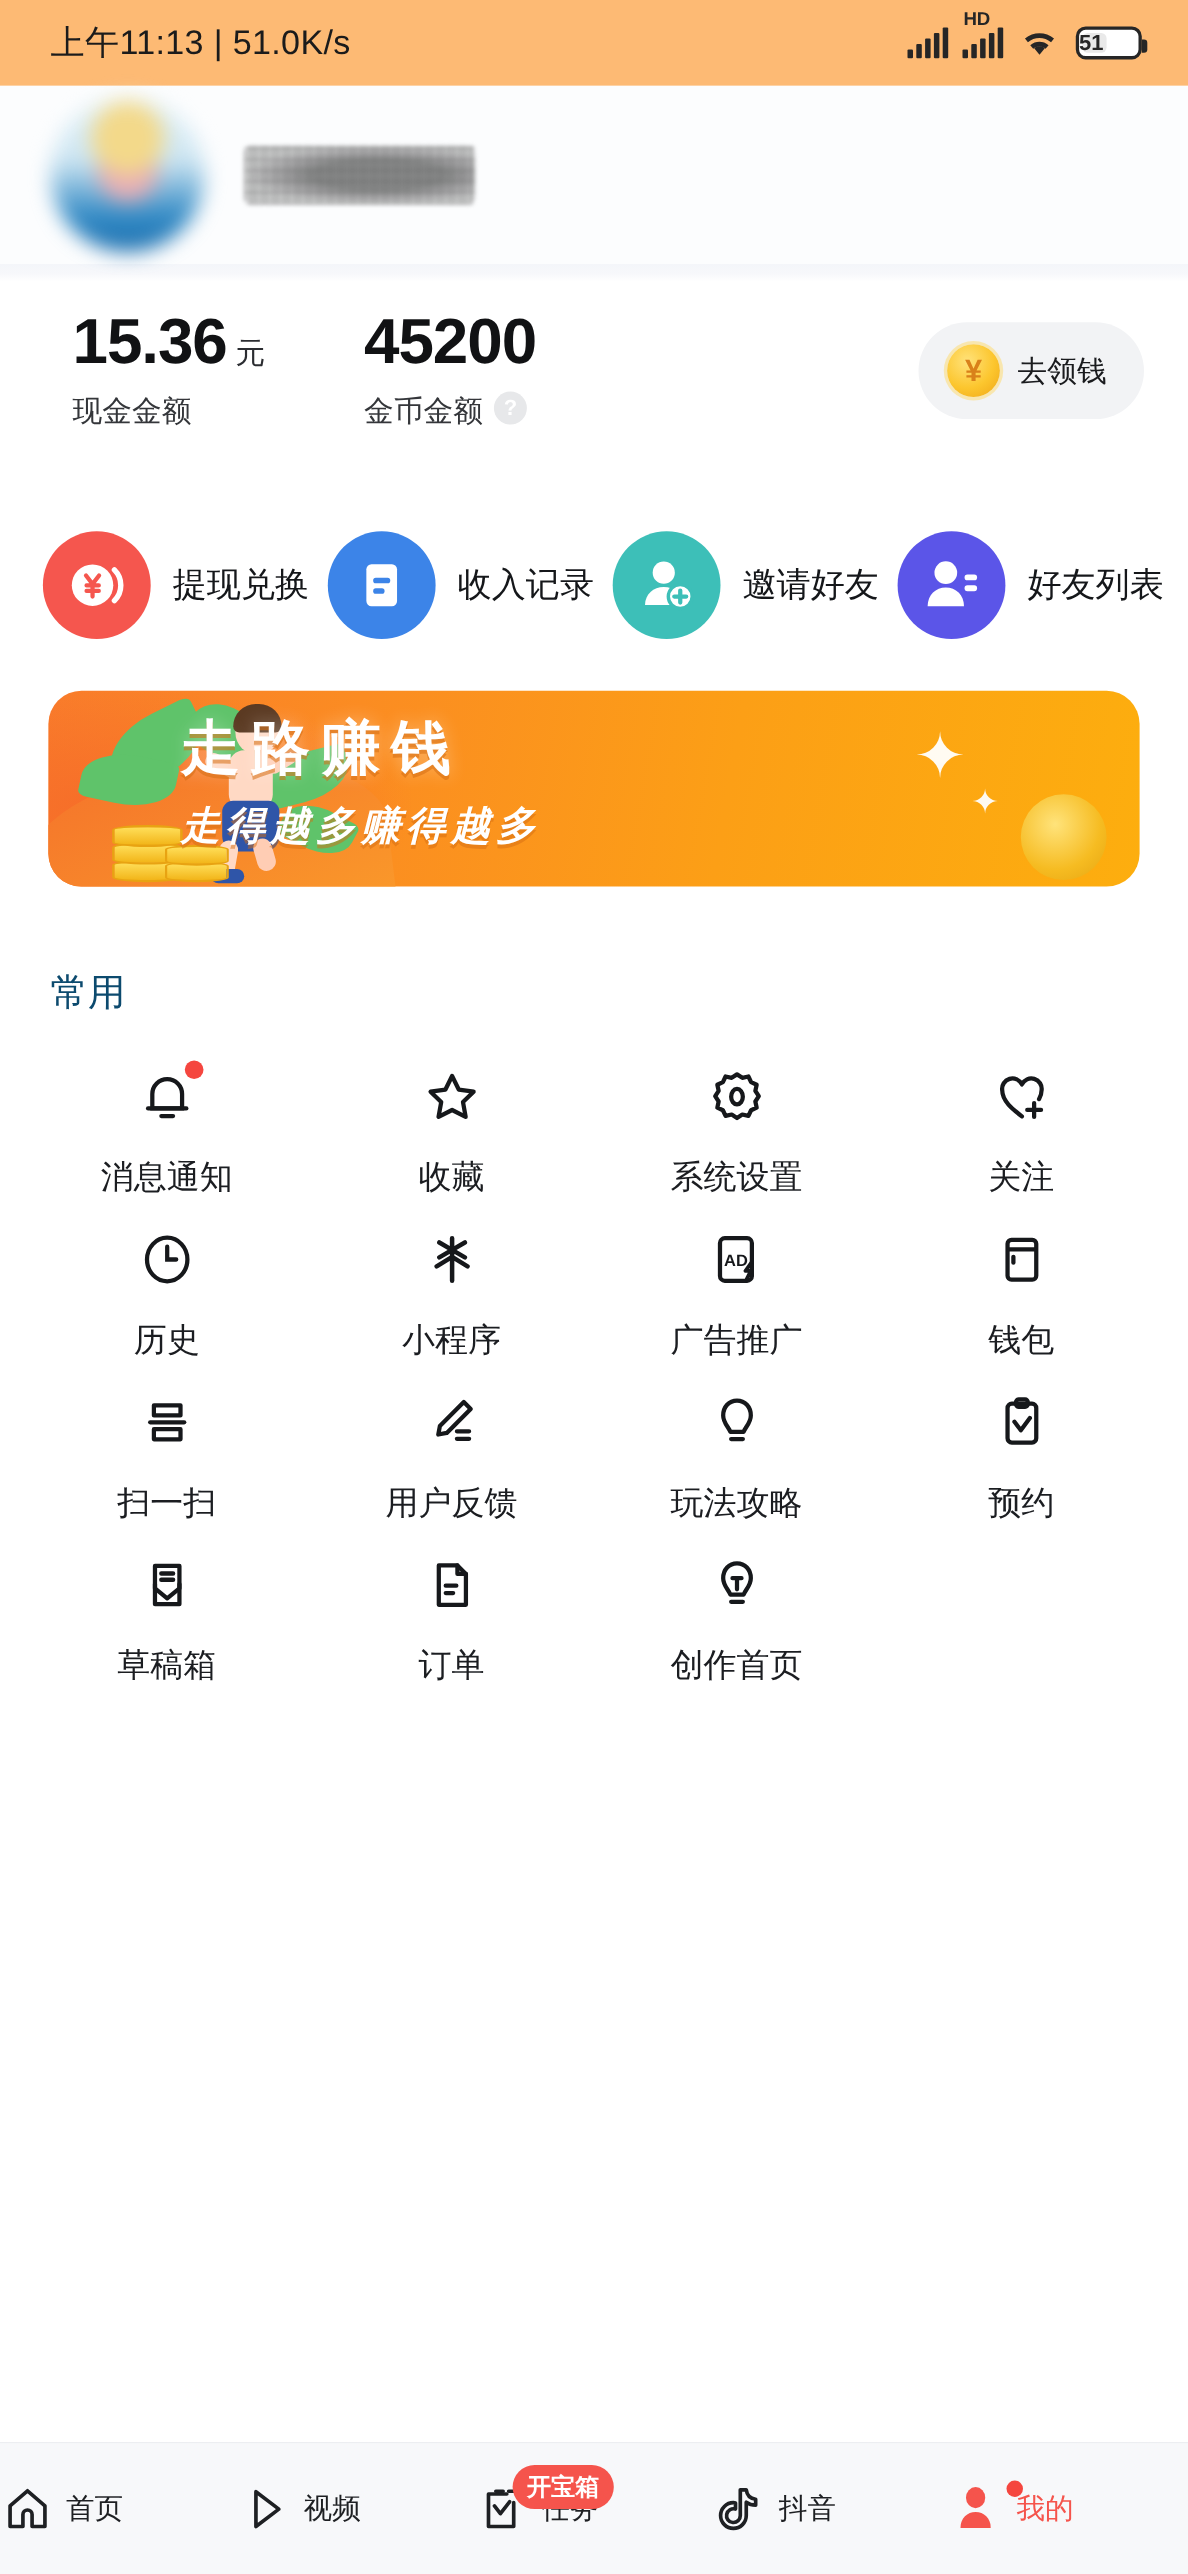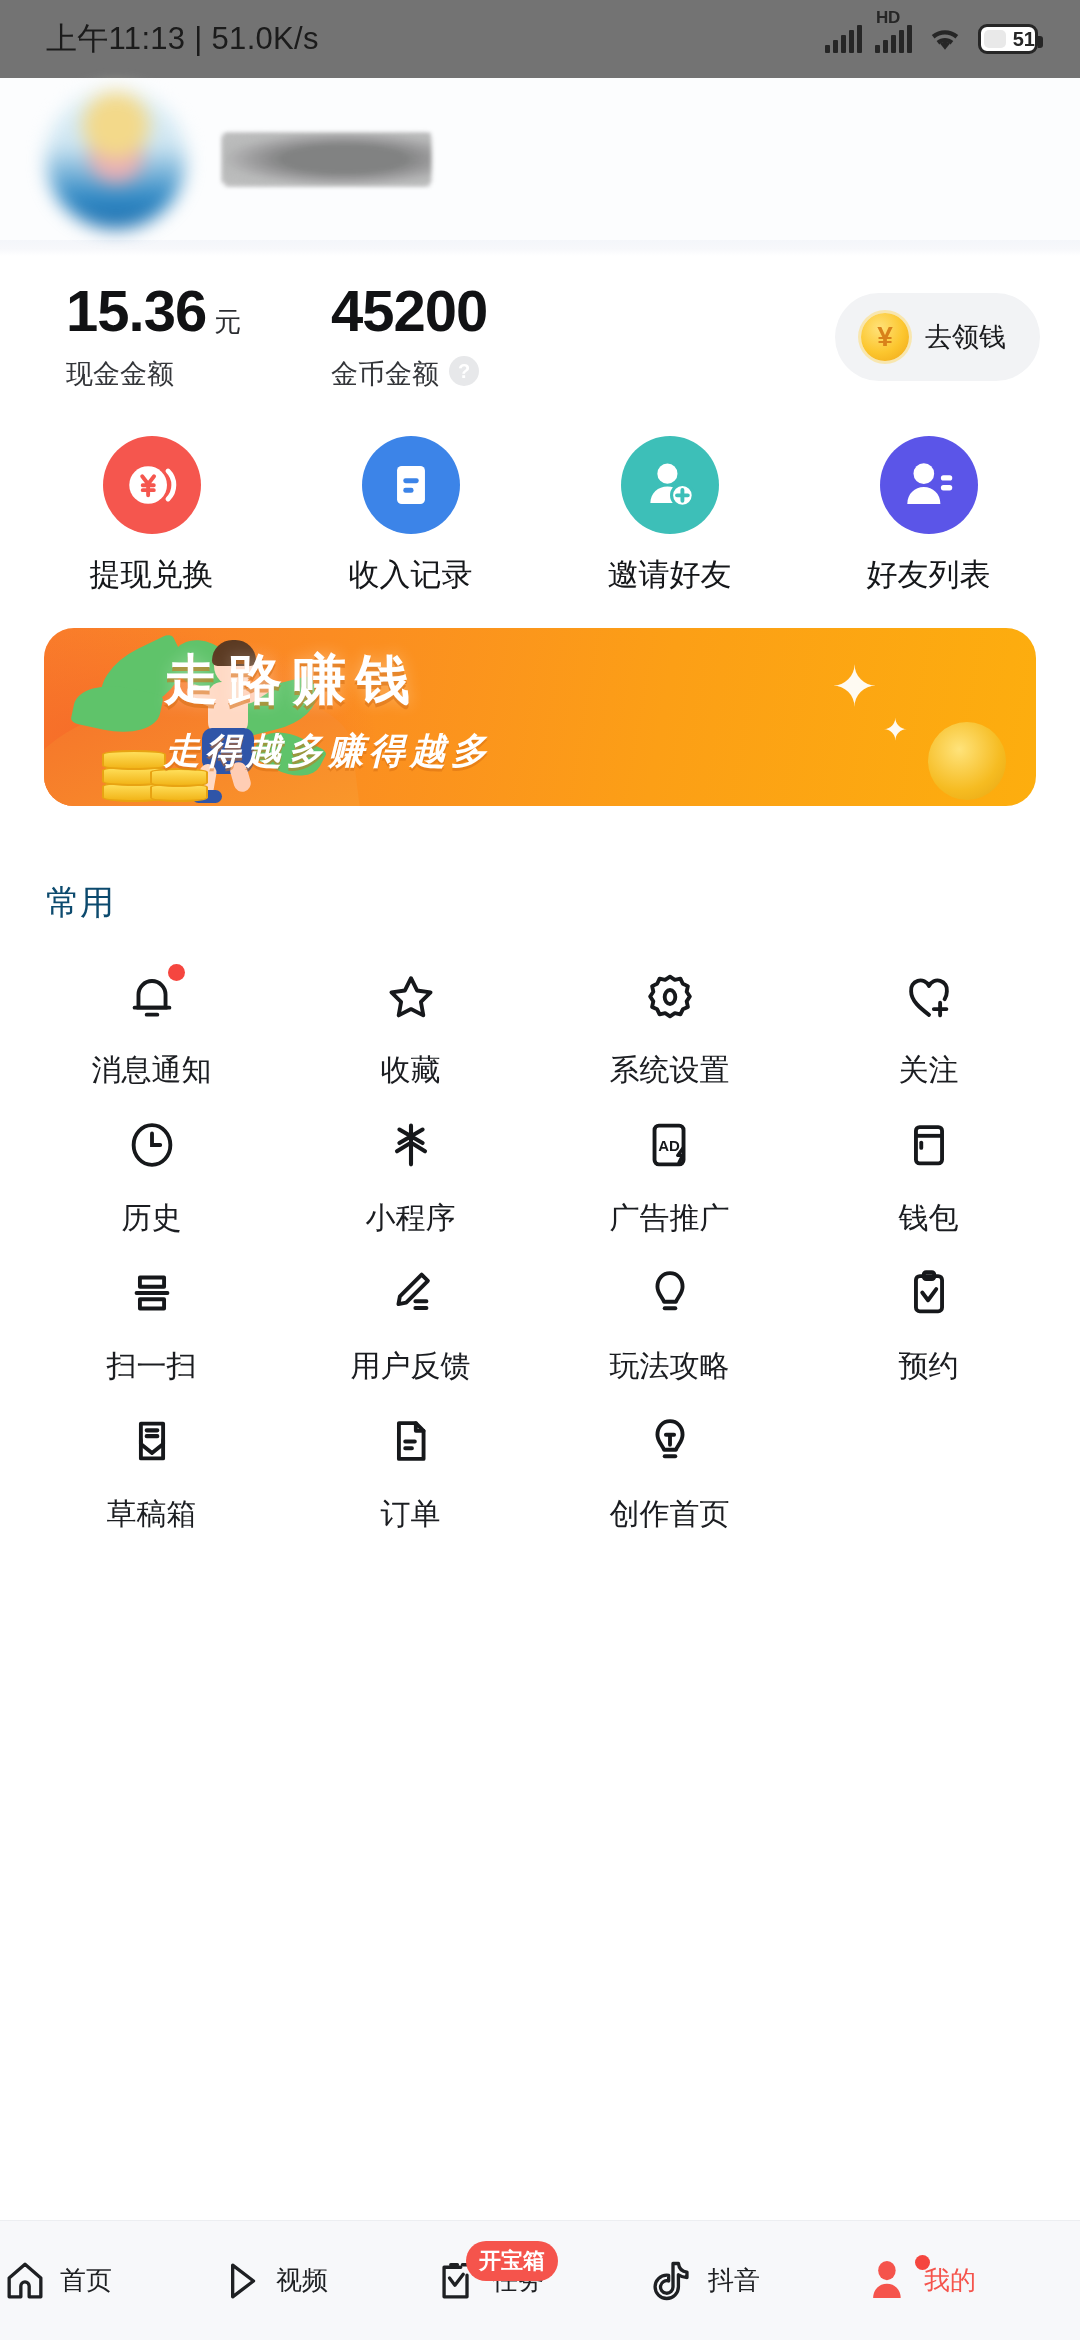--- a/index.html
+++ b/index.html
@@ -7,33 +7,33 @@
     width:1080px; height:2340px;
     font-family:"Liberation Sans","DejaVu Sans",sans-serif;
     background:#ffffff; overflow:hidden;
   }
   .phone { position:relative; width:1080px; height:2340px; background:#ffffff; display:flex; flex-direction:column; }
 
   
   .statusbar {
     height:78px; flex:0 0 78px; display:flex; align-items:center;
     justify-content:space-between; padding:0 42px 0 46px;
-    background:#737373;
+    background:#fdba74;
   }
   .sb-left { font-size:31px; color:#1b1b1b; letter-spacing:.3px; font-weight:500; white-space:nowrap; }
   .sb-right { display:flex; align-items:center; gap:13px; }
   .bars { display:flex; align-items:flex-end; gap:3px; height:28px; }
   .bars i { display:block; width:5px; background:#262626; border-radius:1px; }
   .bars i:nth-child(1){height:8px}.bars i:nth-child(2){height:13px}
   .bars i:nth-child(3){height:18px}.bars i:nth-child(4){height:23px}.bars i:nth-child(5){height:28px}
   .hdwrap { position:relative; display:flex; align-items:flex-end; }
   .hdlabel { position:absolute; top:-17px; left:1px; font-size:17px; font-weight:700; color:#262626; letter-spacing:-.3px; }
   .battery {
     width:60px; height:30px; border:3px solid #262626; border-radius:9px;
-    display:flex; align-items:center; justify-content:flex-end; position:relative; background:#fff;
+    display:flex; align-items:center; justify-content:flex-start; position:relative; background:#fff;
   }
   .battery::after{content:"";position:absolute;right:-8px;top:9px;width:5px;height:12px;background:#262626;border-radius:0 3px 3px 0;}
   .battery .fill{position:absolute;left:3px;top:3px;bottom:3px;width:22px;background:#e9e9e9;border-radius:5px;}
   .battery span{position:relative;font-size:20px;font-weight:700;color:#262626;}
 
   
   .profile {
     flex:0 0 162px; display:flex; align-items:center; padding:0 46px;
     background:#fcfdfe; gap:36px;
   }
@@ -78,21 +78,21 @@
     width:48px;height:48px;border-radius:50%;
     background:radial-gradient(circle at 38% 32%, #ffe27a 0%, #fcc62e 55%, #efa515 100%);
     box-shadow:0 0 0 3px rgba(255,214,92,.45);
     display:flex;align-items:center;justify-content:center;
     color:#d9811a;font-size:28px;font-weight:700;
   }
   .getmoney span.t { font-size:27px; color:#1a1b1e; font-weight:500; }
 
   
   .actions { flex:0 0 210px; display:flex; padding:18px 22px 0; }
-  .act { flex:1; display:flex; flex-direction:column; align-items:center; gap:20px; }
+  .act { flex:1; display:flex; flex-direction:row; align-items:center; gap:20px;justify-content:flex-end; }
   .act .circ { width:98px;height:98px;border-radius:50%;display:flex;align-items:center;justify-content:center; }
   .act .cap { font-size:31px; color:#15171a; font-weight:500; }
 
   
   .banner-wrap { flex:0 0 200px; padding:0 44px; }
   .banner {
     width:100%; height:178px; border-radius:30px; position:relative; overflow:hidden;
     background:linear-gradient(100deg,#f97c2b 0%,#fb8c22 28%,#fc9f16 62%,#fdae0e 100%);
   }
   .banner .glowL { position:absolute; left:0; top:0; width:330px; height:100%;

